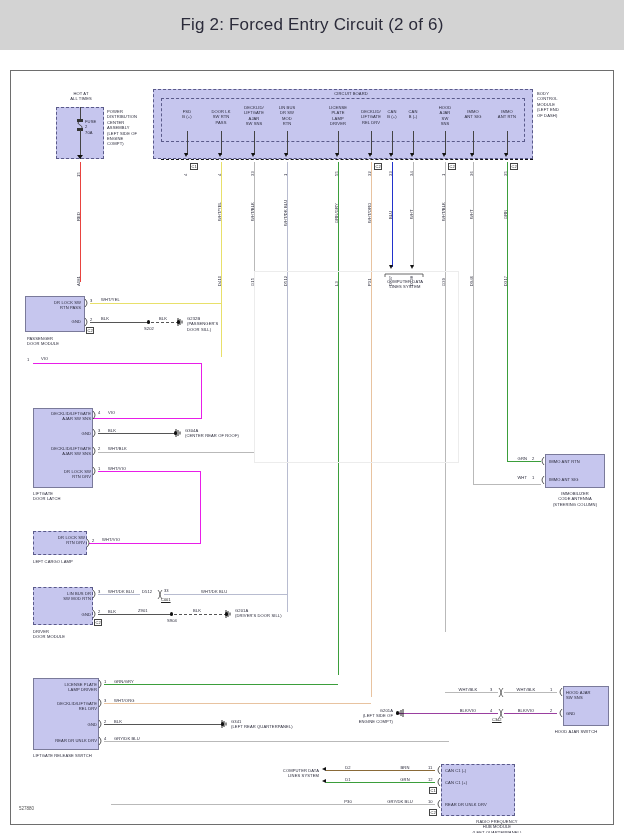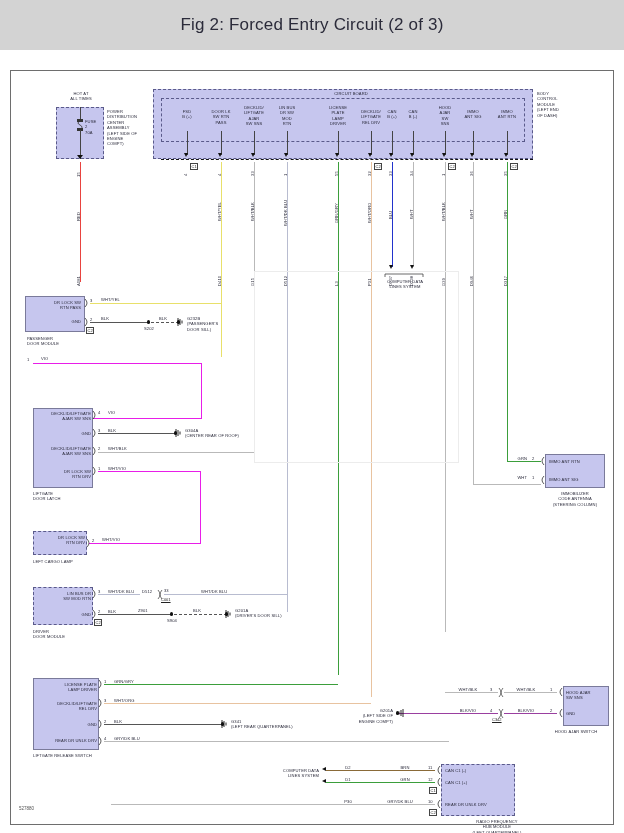--- a/index.html
+++ b/index.html
@@ -62,21 +62,21 @@
     border-top:2.6px solid transparent; border-bottom:2.6px solid transparent;
     border-right:4px solid #111;
   }
   .conn { position:absolute; font-size:5px; color:#222; }
   #figid { position:absolute; left:8px; top:735px; font-size:4.5px; color:#555; }
 </style>
 </head>
 <body>
 
 <div id="titlebar">
-  <div id="title">Fig 2: Forced Entry Circuit (2 of 3)</div>
+  <div id="title">Fig 2: Forced Entry Circuit (2 of 6)</div>
 </div>
 
 <div id="sheet">
 
   <div id="figid">527880</div>
 
   <div class="lbl c" style="left:40px; top:20px; width:60px;">HOT AT
 ALL TIMES</div>
   <div class="blk dash" style="left:45px; top:36px; width:48px; height:52px;"></div>
 

